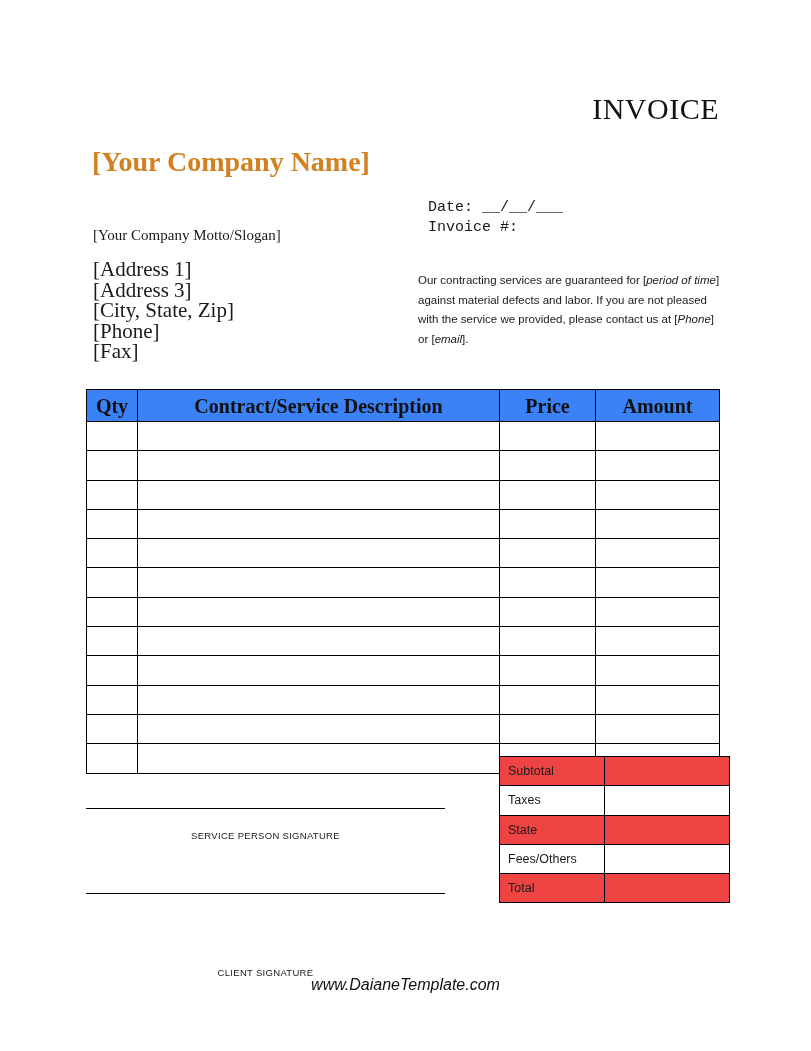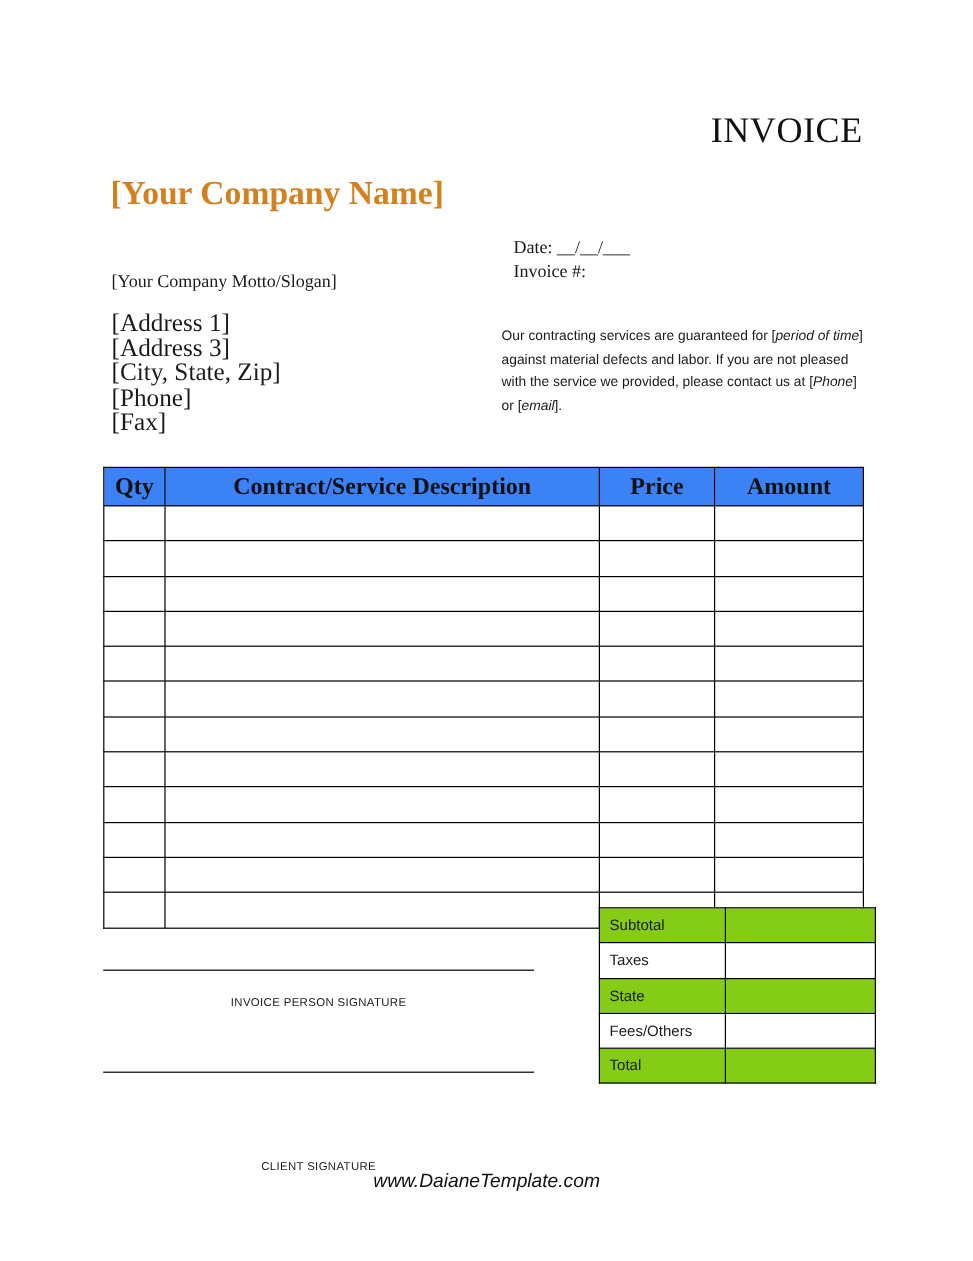--- a/index.html
+++ b/index.html
@@ -69,21 +69,21 @@
 
   
   .date-block {
     position: absolute;
     left: 428px;
     top: 198px;
     font-size: 15px;
     font-family: "Liberation Serif", serif;
     line-height: 19.5px;
   }
-  .date-block div { white-space: nowrap; }
+  .date-block div { white-space: nowrap; font-family: Liberation Mono, monospace; }
 
   .guarantee {
     position: absolute;
     left: 418px;
     top: 271px;
     width: 305px;
     font-family: "Liberation Sans", sans-serif;
     font-size: 11.5px;
     line-height: 19.5px;
     color: #1a1a1a;
@@ -138,21 +138,21 @@
     border: 1.3px solid #000000;
     height: 28.3px;
     font-family: "Liberation Sans", sans-serif;
     font-size: 12.5px;
     color: #1a1a1a;
     padding: 0 0 0 8px;
     vertical-align: middle;
   }
   .totals-table .t-label { width: 96px; }
   .totals-table .t-value { width: 124px; padding: 0; }
-  .totals-table tr.shaded td { background: #84cc16; }
+  .totals-table tr.shaded td { background: #ef4444; }
   .totals-table tr.plain td  { background: #ffffff; }
 
   
   .sig { position: absolute; }
   .sig-line {
     position: absolute;
     height: 0;
     border-top: 1.6px solid #000000;
   }
   .sig-caption {
@@ -319,21 +319,21 @@
         </tr>
         <tr class="shaded">
           <td class="t-label">Total</td>
           <td class="t-value"></td>
         </tr>
       </tbody>
   </table>
 
   <div class="sig">
     <div class="sig-line" style="left:86px; top:808px; width:359px;"></div>
-    <div class="sig-caption" style="left:86px; top:830px; width:359px;">INVOICE PERSON SIGNATURE</div>
+    <div class="sig-caption" style="left:86px; top:830px; width:359px;">SERVICE PERSON SIGNATURE</div>
 
     <div class="sig-line" style="left:86px; top:893px; width:359px;"></div>
     <div class="sig-caption" style="left:86px; top:967px; width:359px;">CLIENT SIGNATURE</div>
   </div>
 
   <div class="footer">www.DaianeTemplate.com</div>
 
 </div>
 
 </body></html>

